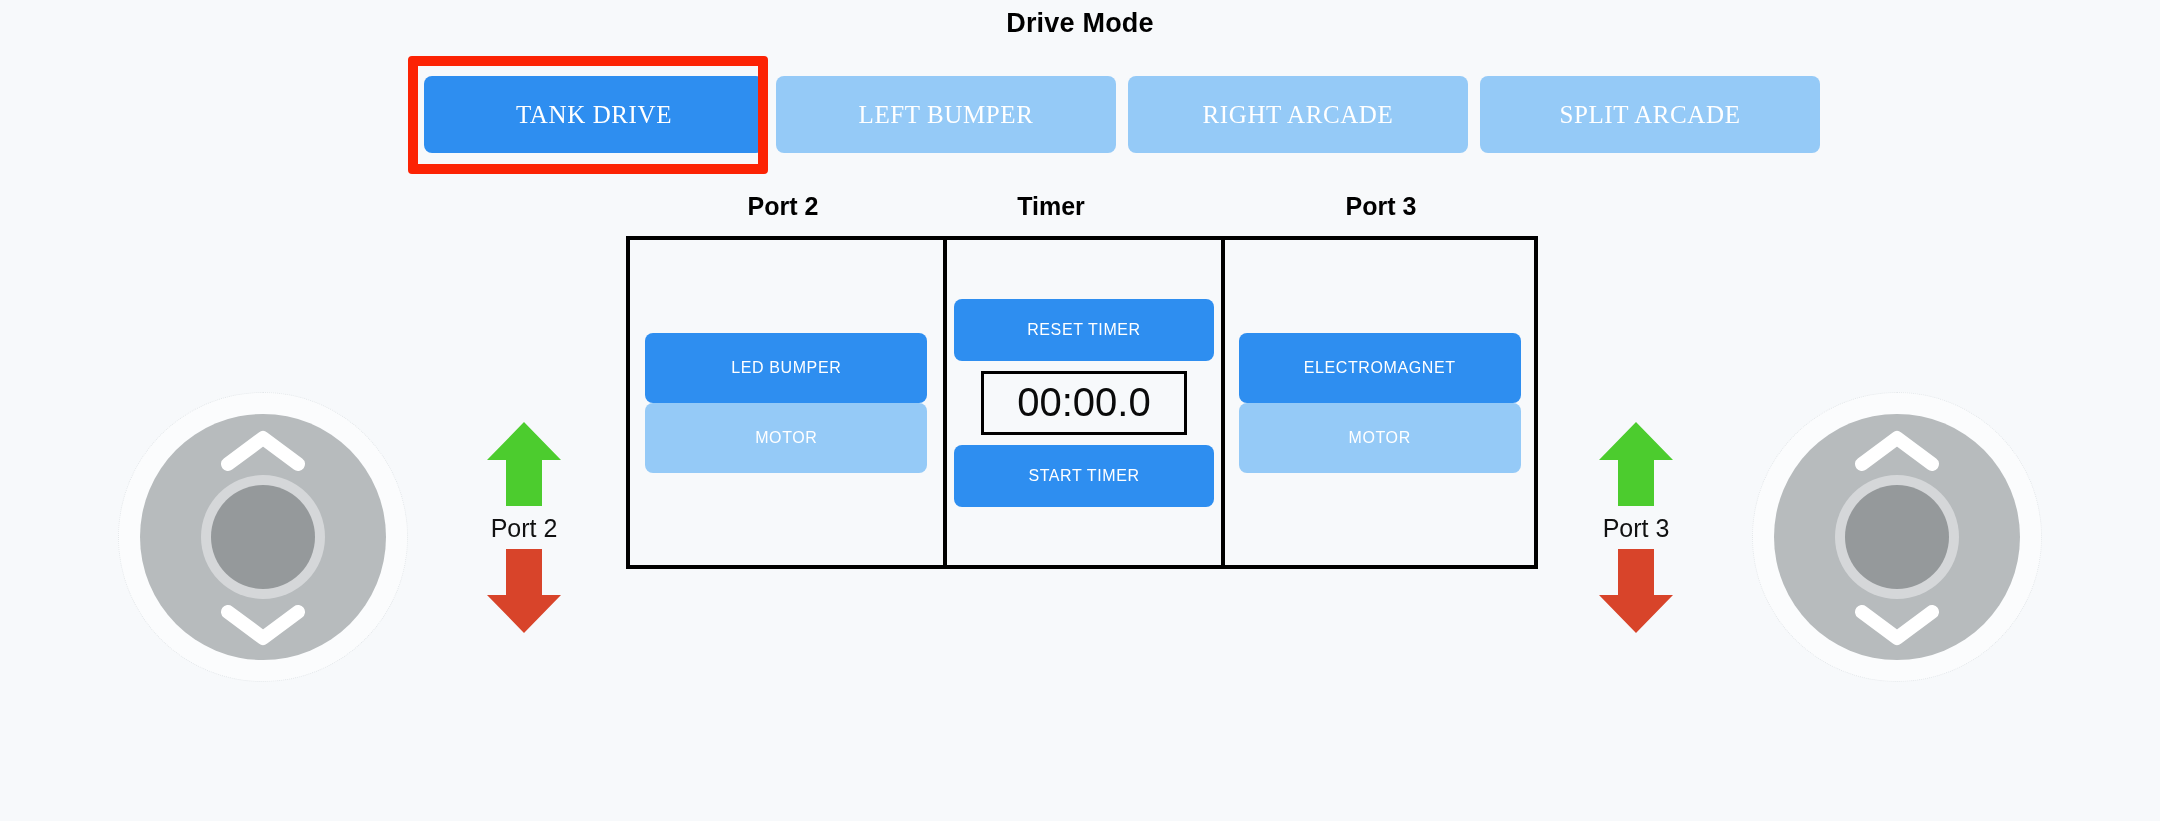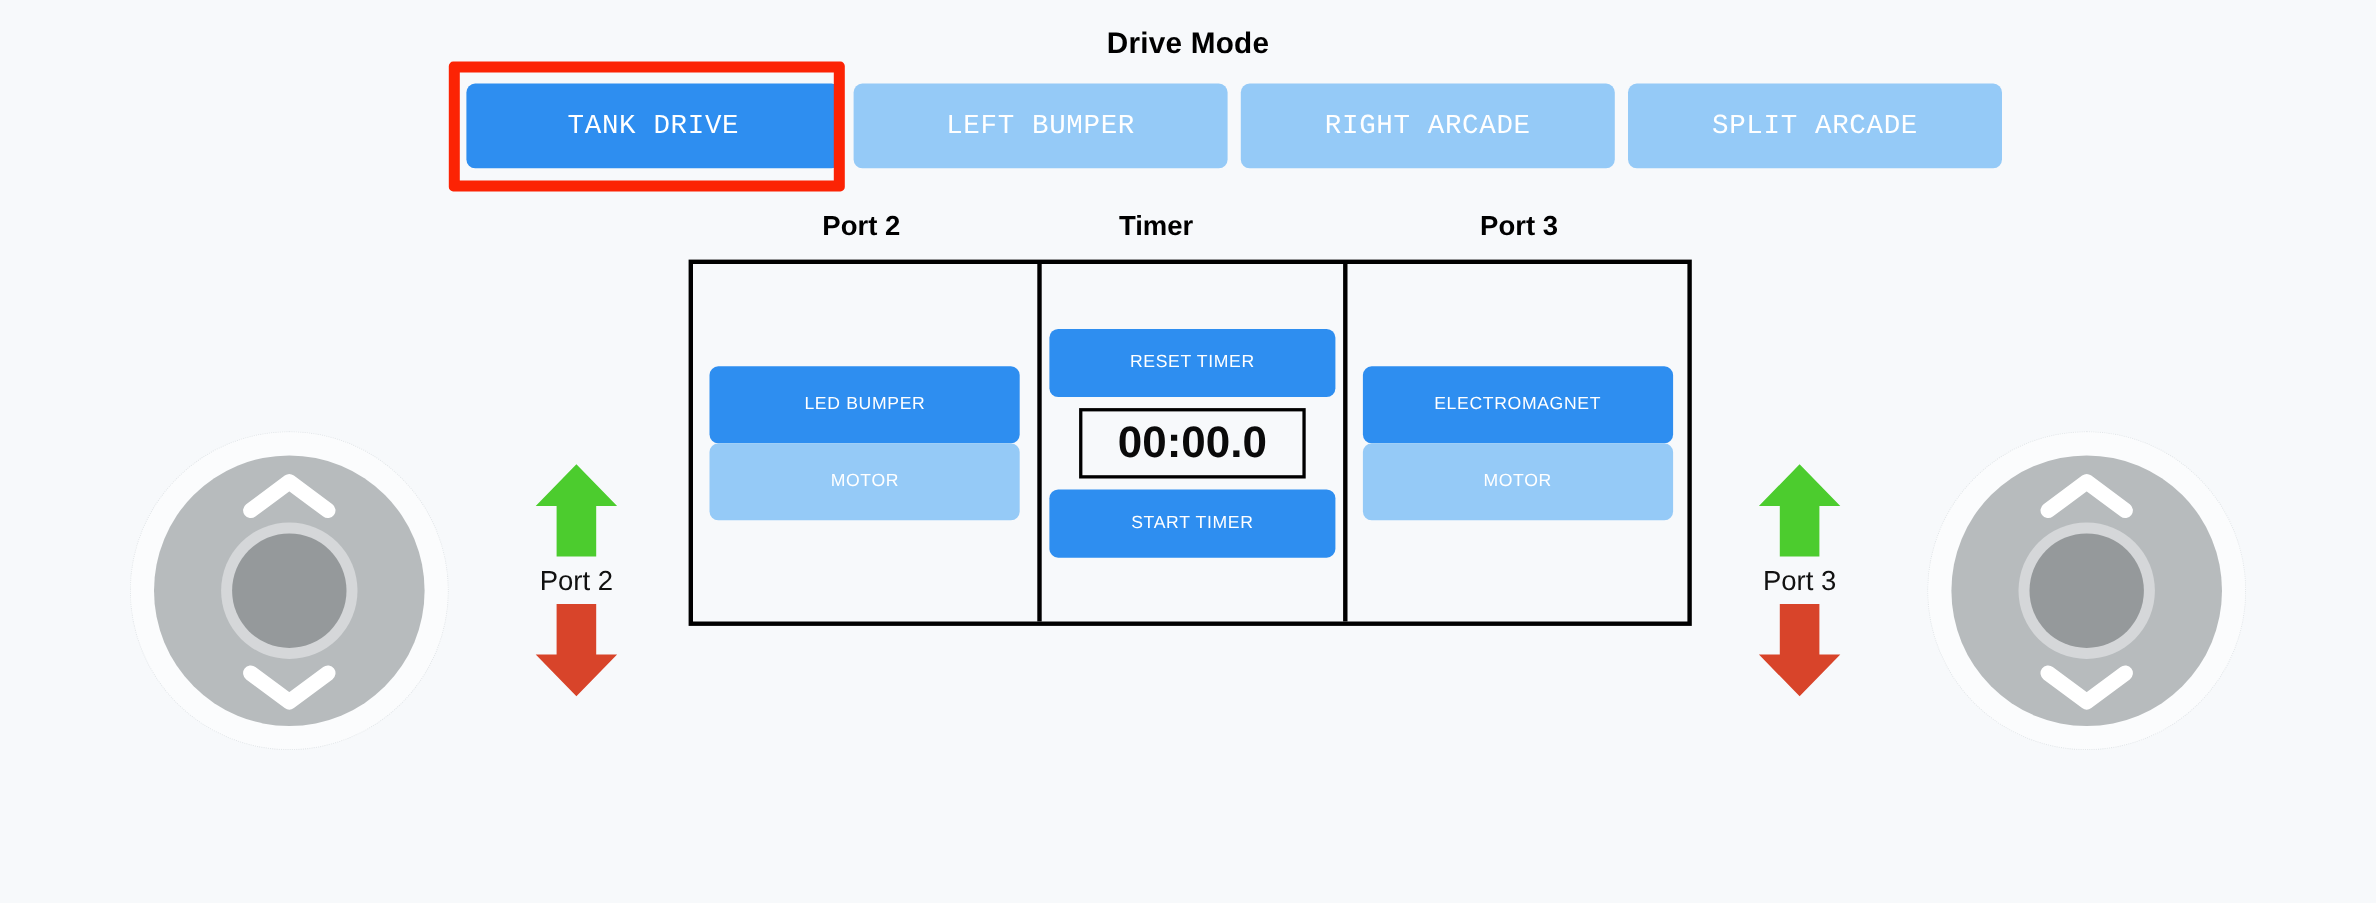--- a/index.html
+++ b/index.html
@@ -15,21 +15,21 @@
     width: 2160px;
     height: 821px;
     background: #f7f9fb;
     overflow: hidden;
   }
 
   
   .drive-mode-title {
     position: absolute;
     left: 0;
-    top: 24px;
+    top: 8px;
     width: 2160px;
     text-align: center;
     font-size: 27px;
     font-weight: bold;
     color: #000000;
     letter-spacing: 0.2px;
   }
 
   .mode-row {
     position: absolute;
@@ -41,21 +41,21 @@
   .mode-btn {
     width: 340px;
     height: 77px;
     border-radius: 8px;
     border: none;
     display: flex;
     align-items: center;
     justify-content: center;
     color: #ffffff;
     font-size: 25px;
-    font-family: Liberation Mono, monospace;
+    font-family: Liberation Serif, serif;
     letter-spacing: 0.6px;
     background: #95caf7;
     cursor: pointer;
     padding: 0;
   }
   .mode-btn.active {
     background: #2e8ef0;
   }
 
   
@@ -150,21 +150,20 @@
     height: 64px;
     border: 3px solid #000000;
     box-sizing: border-box;
     background: #f7f9fb;
     display: flex;
     align-items: center;
     justify-content: center;
     font-size: 40px;
     color: #0a0a0a;
     font-family: "Liberation Sans", sans-serif;
-    font-weight: bold;
   }
 
   
   .arrow-col {
     position: absolute;
     top: 420px;
     width: 160px;
     display: flex;
     flex-direction: column;
     align-items: center;

